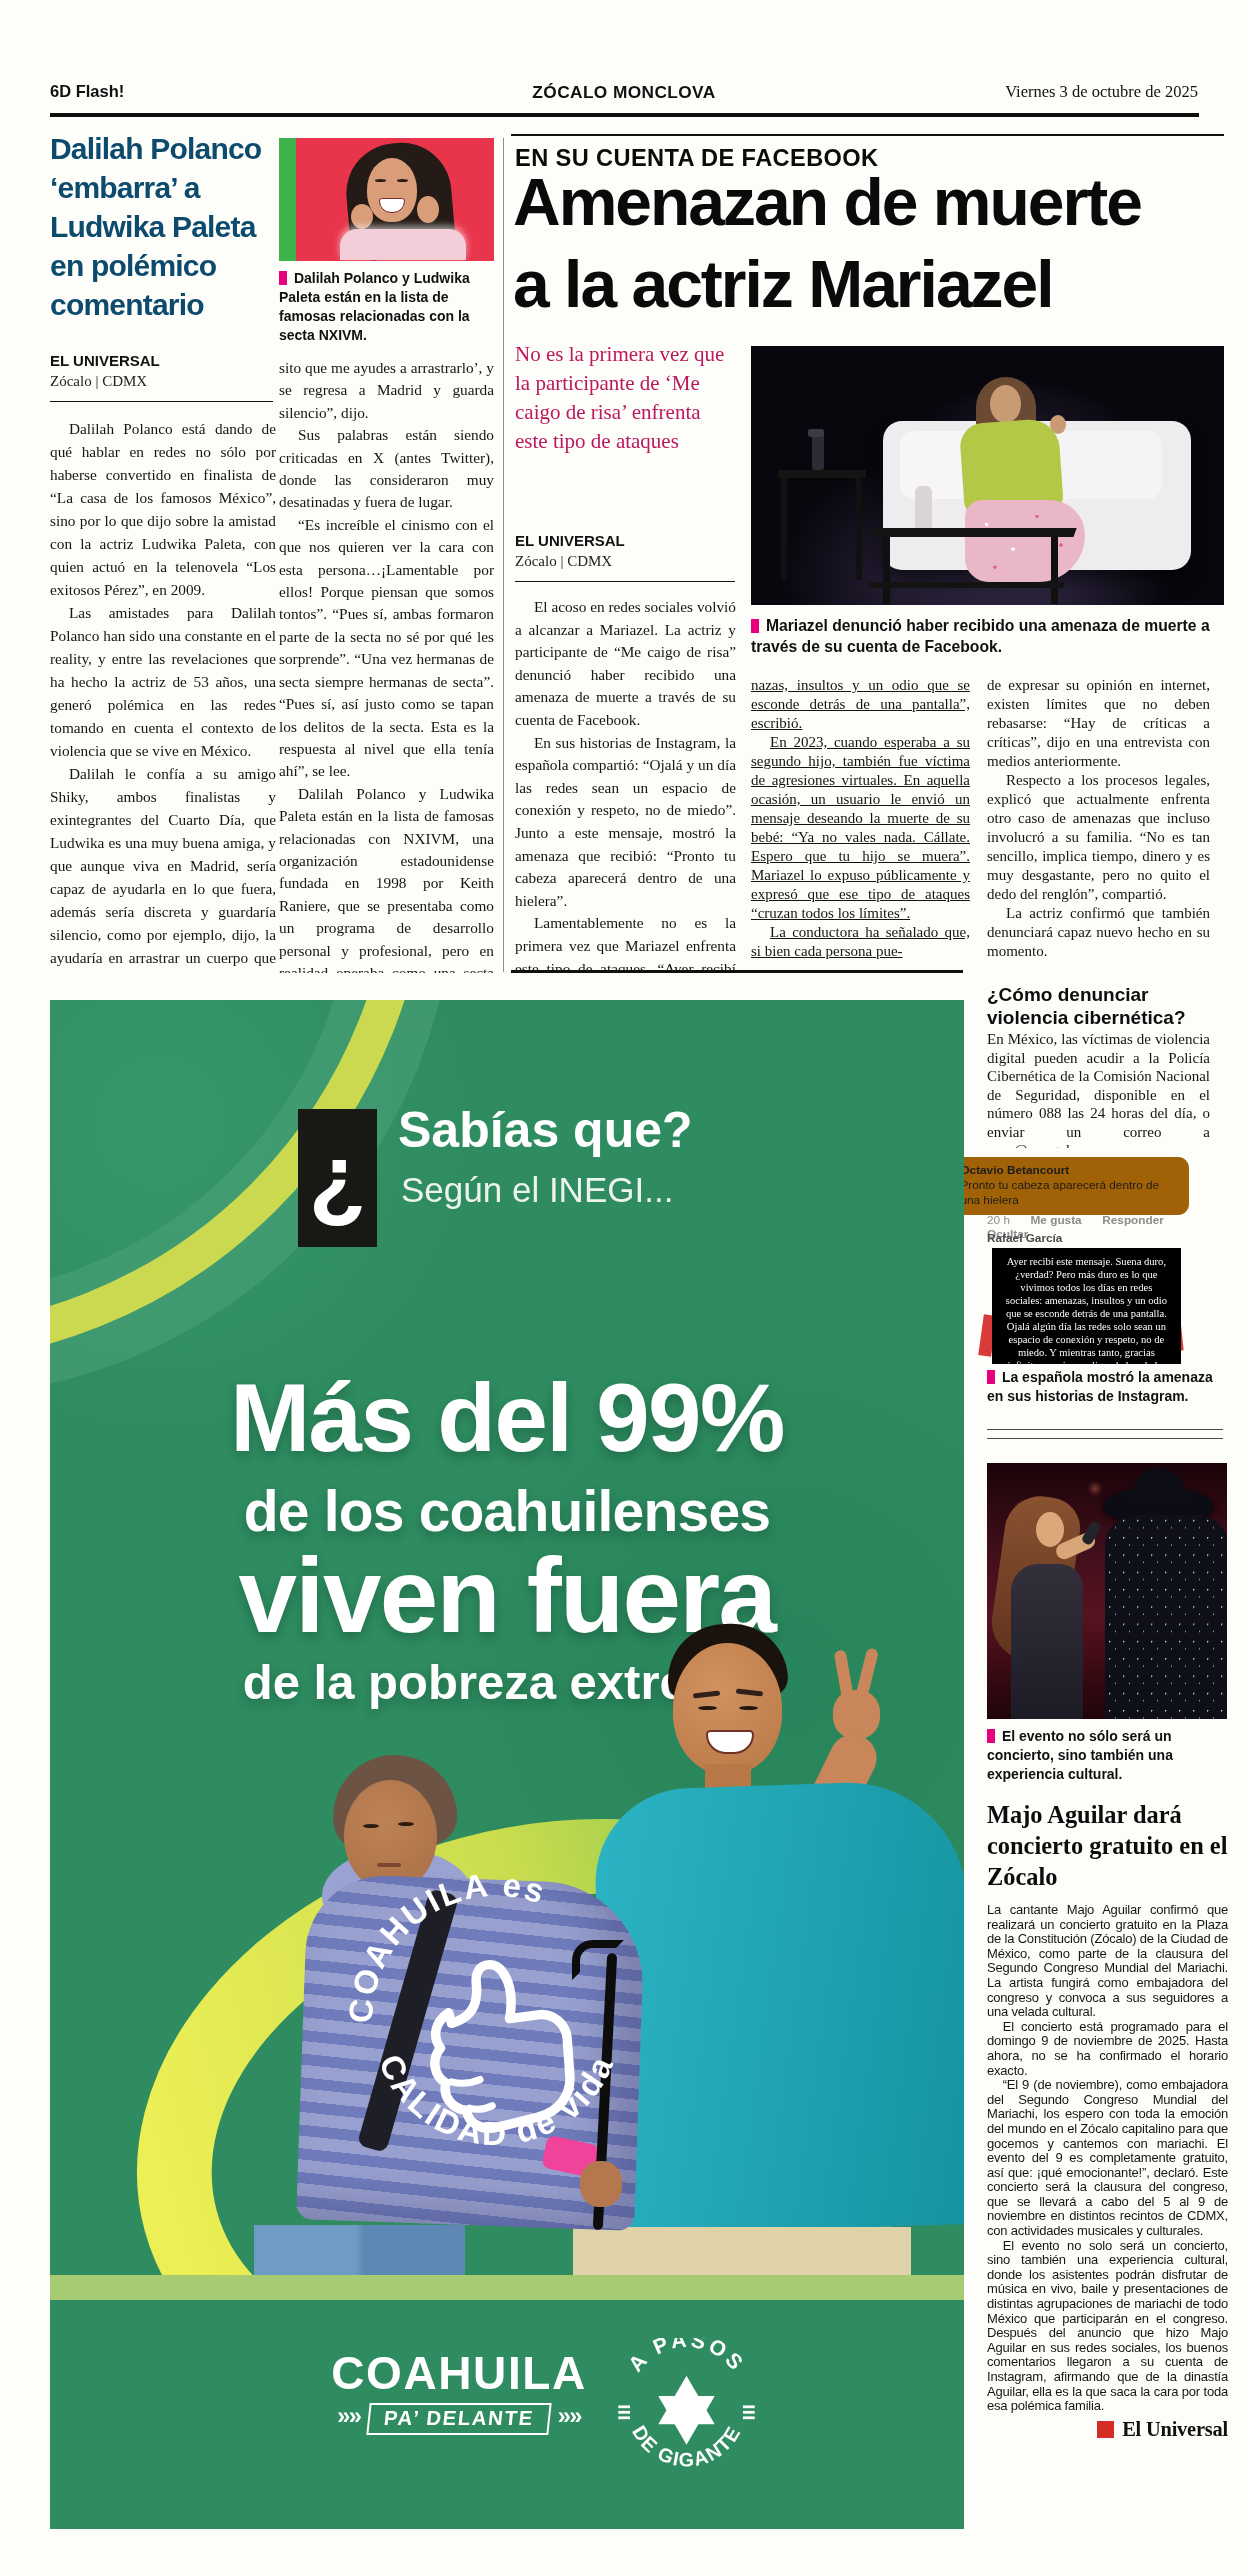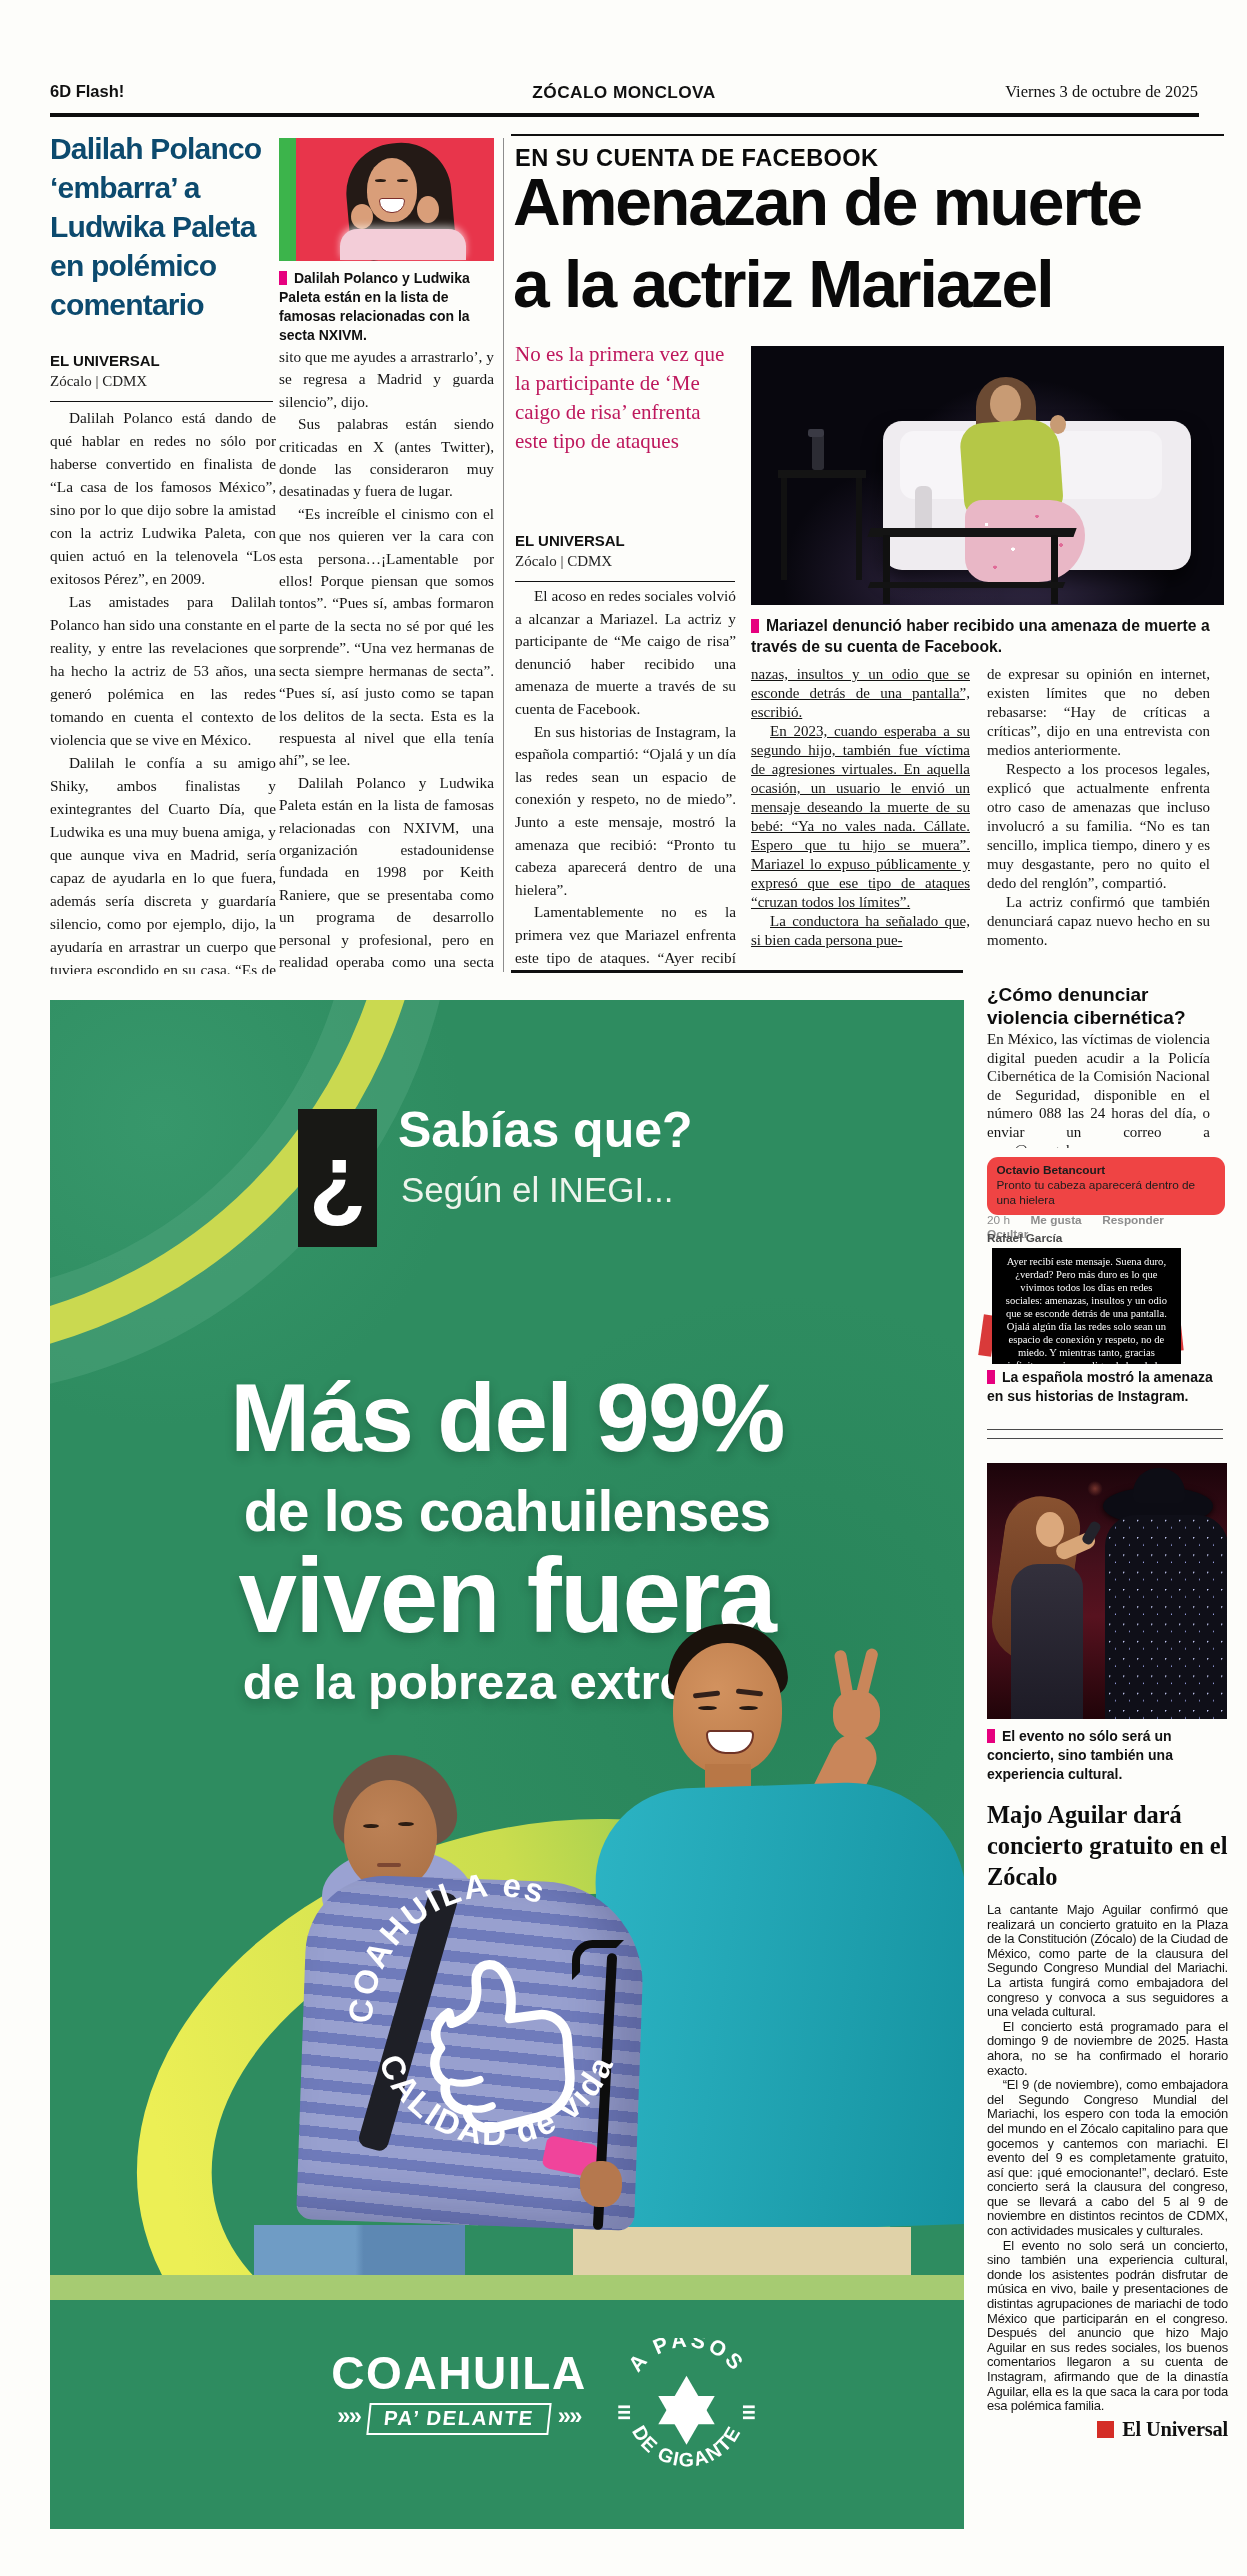--- a/index.html
+++ b/index.html
@@ -14,21 +14,21 @@
   .hdr-center{left:0;right:0;top:82px;text-align:center;font:700 17.3px "Liberation Sans",sans-serif;letter-spacing:0.4px;color:#111;}
   .hdr-right{right:50px;top:82px;font:400 16.5px "Liberation Serif",serif;color:#111;}
   .hdr-rule{left:50px;width:1149px;top:113px;height:3.9px;background:#0d0d0d;}
 
   
   .byline .src{font:700 15px "Liberation Sans",sans-serif;color:#111;}
   .byline .plc{font:400 15px "Liberation Serif",serif;margin-top:3.9px;color:#222;}
   .byline{border-bottom:1.6px solid #111;padding-bottom:11px;}
   .bodycol{font-family:"Liberation Serif",serif;text-align:justify;color:#141414;overflow:hidden;}
   .bodycol p{margin:0;text-indent:19px;}
-  .bodycol p:first-child{text-indent:19px;}
+  .bodycol p:first-child{text-indent:19px;margin-top:11px;}
   .bodycol.cont p:first-child{text-indent:0;}
   .cap{font:700 14px/19px "Liberation Sans",sans-serif;color:#101010;}
   .cap::before{content:"";display:inline-block;width:7.9px;height:14px;background:#e6007e;margin-right:7px;vertical-align:-1.6px;}
   .vrule{width:0.8px;background:#8d8d8d;}
   .hrule{background:#101010;}
 
   
   .d-headline{left:50px;top:129px;width:227px;font:700 30px/1.3 "Liberation Sans",sans-serif;letter-spacing:-0.8px;color:#0c4a6e;}
   .d-byline{left:50px;top:352px;width:223px;}
   .d-col1{left:50px;top:406px;width:226px;height:568px;font-size:15.3px;line-height:23px;}
@@ -46,21 +46,21 @@
   .m-col1{left:515px;top:585px;width:221px;height:385px;font-size:15.3px;line-height:22.6px;}
   .m-photo{left:751px;top:346px;width:473px;height:259px;background:#08070e;overflow:hidden;}
   .m-cap{left:751px;top:615px;width:473px;font-size:15.7px;line-height:21px;}
   .m-col2{left:751px;top:665px;width:219px;height:305px;font-size:15px;line-height:19px;text-decoration:underline;}
   .m-col3{left:987px;top:665px;width:223px;height:307px;font-size:15px;line-height:19px;}
   .m-endrule{left:511px;top:970px;width:452px;height:3.1px;}
 
   .howto-title{left:987px;top:983px;width:223px;font:700 19px/23px "Liberation Sans",sans-serif;color:#0d0d0d;}
   .howto-text{left:987px;top:1030px;width:223px;font-size:15px;line-height:18.5px;text-align:justify;overflow:hidden;height:118px;}
 
-  .fb-bubble{left:987px;top:1157px;width:219px;background:#ef4444;border-radius:11px;padding:6.3px 9.4px;}
+  .fb-bubble{left:951px;top:1157px;width:219px;background:#a16207;border-radius:11px;padding:6.3px 9.4px;}
   .fb-author{font:700 11.8px/15px "Liberation Sans",sans-serif;color:#1c1c1c;}
   .fb-text{font:400 11.8px/15px "Liberation Sans",sans-serif;color:#1c1c1c;}
   .fb-meta{left:987px;top:1213px;width:236px;font:700 11.8px "Liberation Sans",sans-serif;color:#8d8d8d;}
   .fb-meta span{margin-right:17.3px;}
   .fb-meta .t{font-weight:400;}
   .fb-author2{left:987px;top:1231px;font:700 11.8px "Liberation Sans",sans-serif;color:#4a4a4a;}
   .story-red{background:#d93a3a;}
   .story-box{left:992px;top:1248px;width:170px;height:102px;background:#000;color:#fff;padding:7px 9.4px;
              font:400 10.6px/13px "Liberation Serif",serif;text-align:center;overflow:hidden;}
   .story-cap{left:987px;top:1368px;width:236px;}

